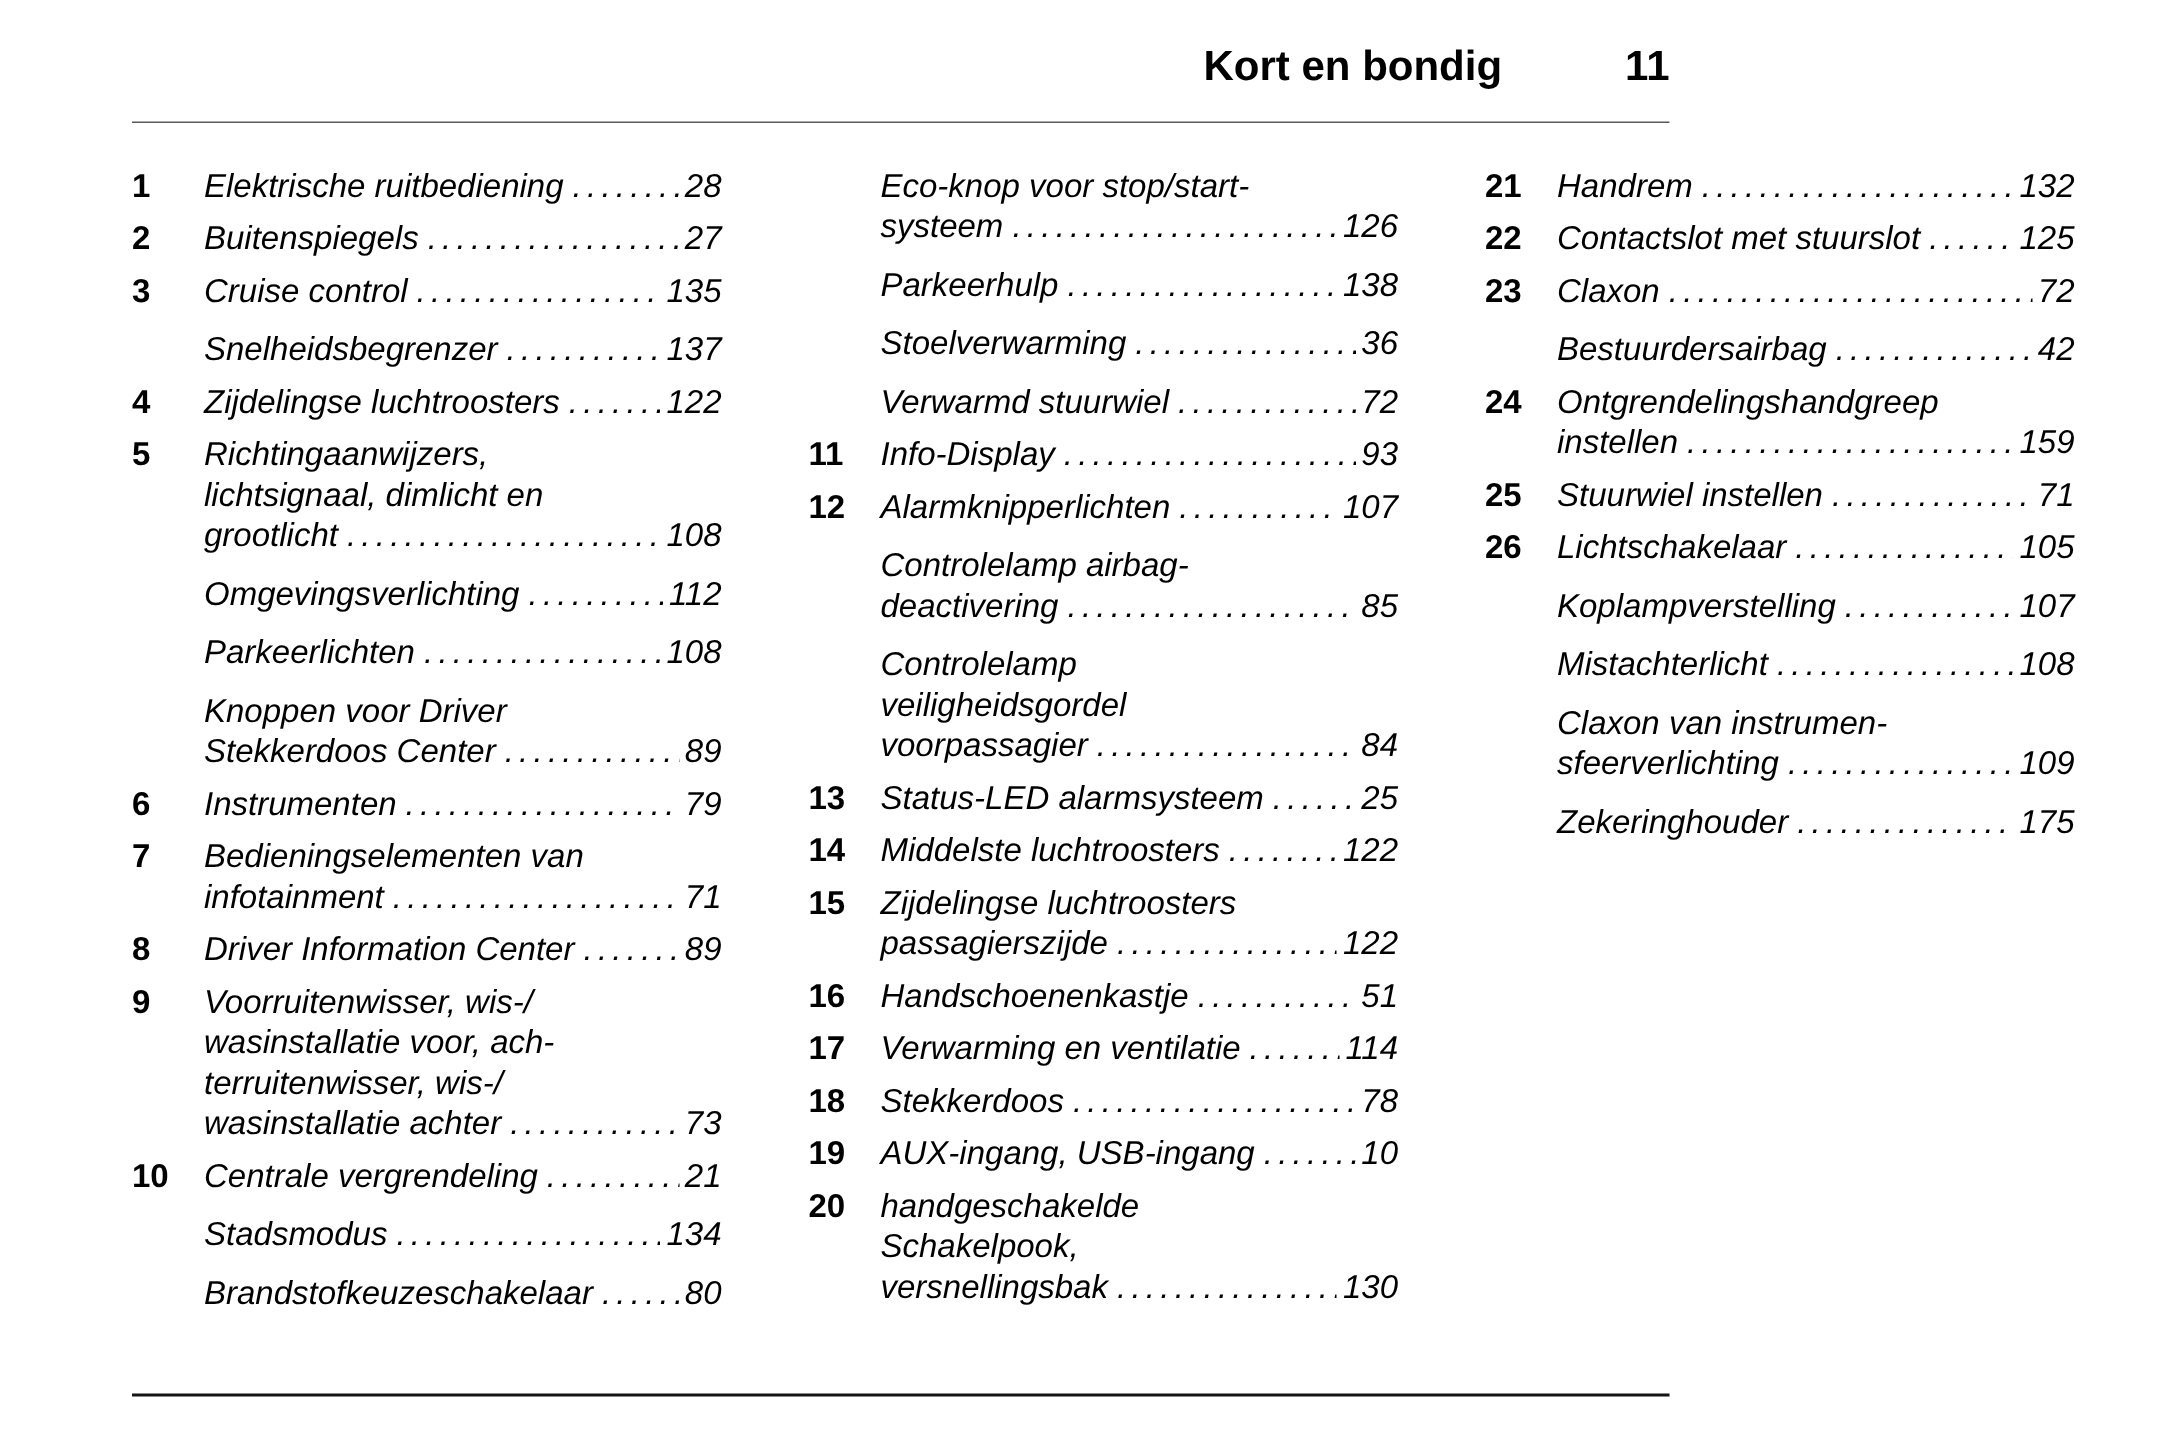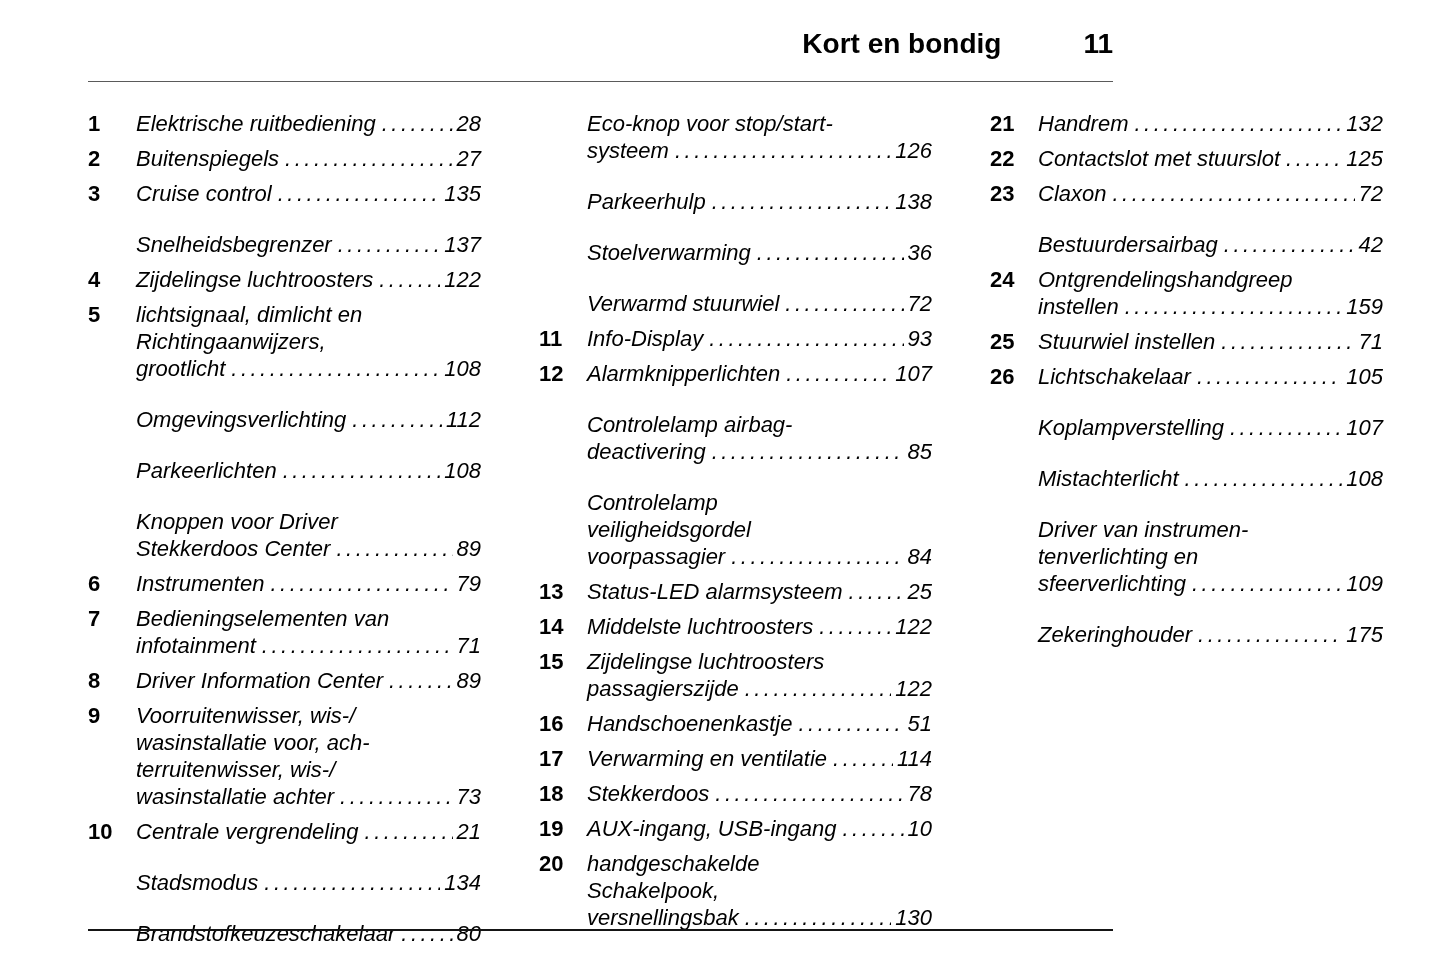--- a/index.html
+++ b/index.html
@@ -46,21 +46,21 @@
     background: #3a3a3a;
     margin: 0 29px;
     align-self: stretch;
   }
   .entry {
     display: flex;
     font-size: 22px;
     line-height: 27px;
     margin-bottom: 8px;
   }
-  .entry.unnum { margin-top: 24px; }
+  .entry.unnum { margin-top: 12px; }
   .col > .entry:first-child { margin-top: 0; }
   .num {
     width: 48px;
     flex-shrink: 0;
     font-weight: bold;
   }
   .body { flex: 1; min-width: 0; font-style: italic; }
   .pre-line { display: block; white-space: pre; }
   .last-line { display: flex; align-items: baseline; }
   .lbl { white-space: pre; flex-shrink: 0; }
@@ -137,22 +137,22 @@
             <span class="last-line">
               <span class="lbl">Zijdelingse luchtroosters</span>
               <span class="dots"></span>
               <span class="pg">122</span>
             </span>
           </span>
         </div>
         <div class="entry">
           <span class="num">5</span>
           <span class="body">
+            <span class="pre-line">Richtingaanwijzers,</span>
             <span class="pre-line">lichtsignaal, dimlicht en</span>
-            <span class="pre-line">Richtingaanwijzers,</span>
             <span class="last-line">
               <span class="lbl">grootlicht</span>
               <span class="dots"></span>
               <span class="pg">108</span>
             </span>
           </span>
         </div>
         <div class="entry unnum">
           <span class="num"></span>
           <span class="body">
@@ -518,22 +518,21 @@
             <span class="last-line">
               <span class="lbl">Mistachterlicht</span>
               <span class="dots"></span>
               <span class="pg">108</span>
             </span>
           </span>
         </div>
         <div class="entry unnum">
           <span class="num"></span>
           <span class="body">
-            <span class="pre-line">Driver van instrumen-</span>
-            <span class="pre-line">tenverlichting en</span>
+            <span class="pre-line">Claxon van instrumen-</span>
             <span class="last-line">
               <span class="lbl">sfeerverlichting</span>
               <span class="dots"></span>
               <span class="pg">109</span>
             </span>
           </span>
         </div>
         <div class="entry unnum">
           <span class="num"></span>
           <span class="body">

